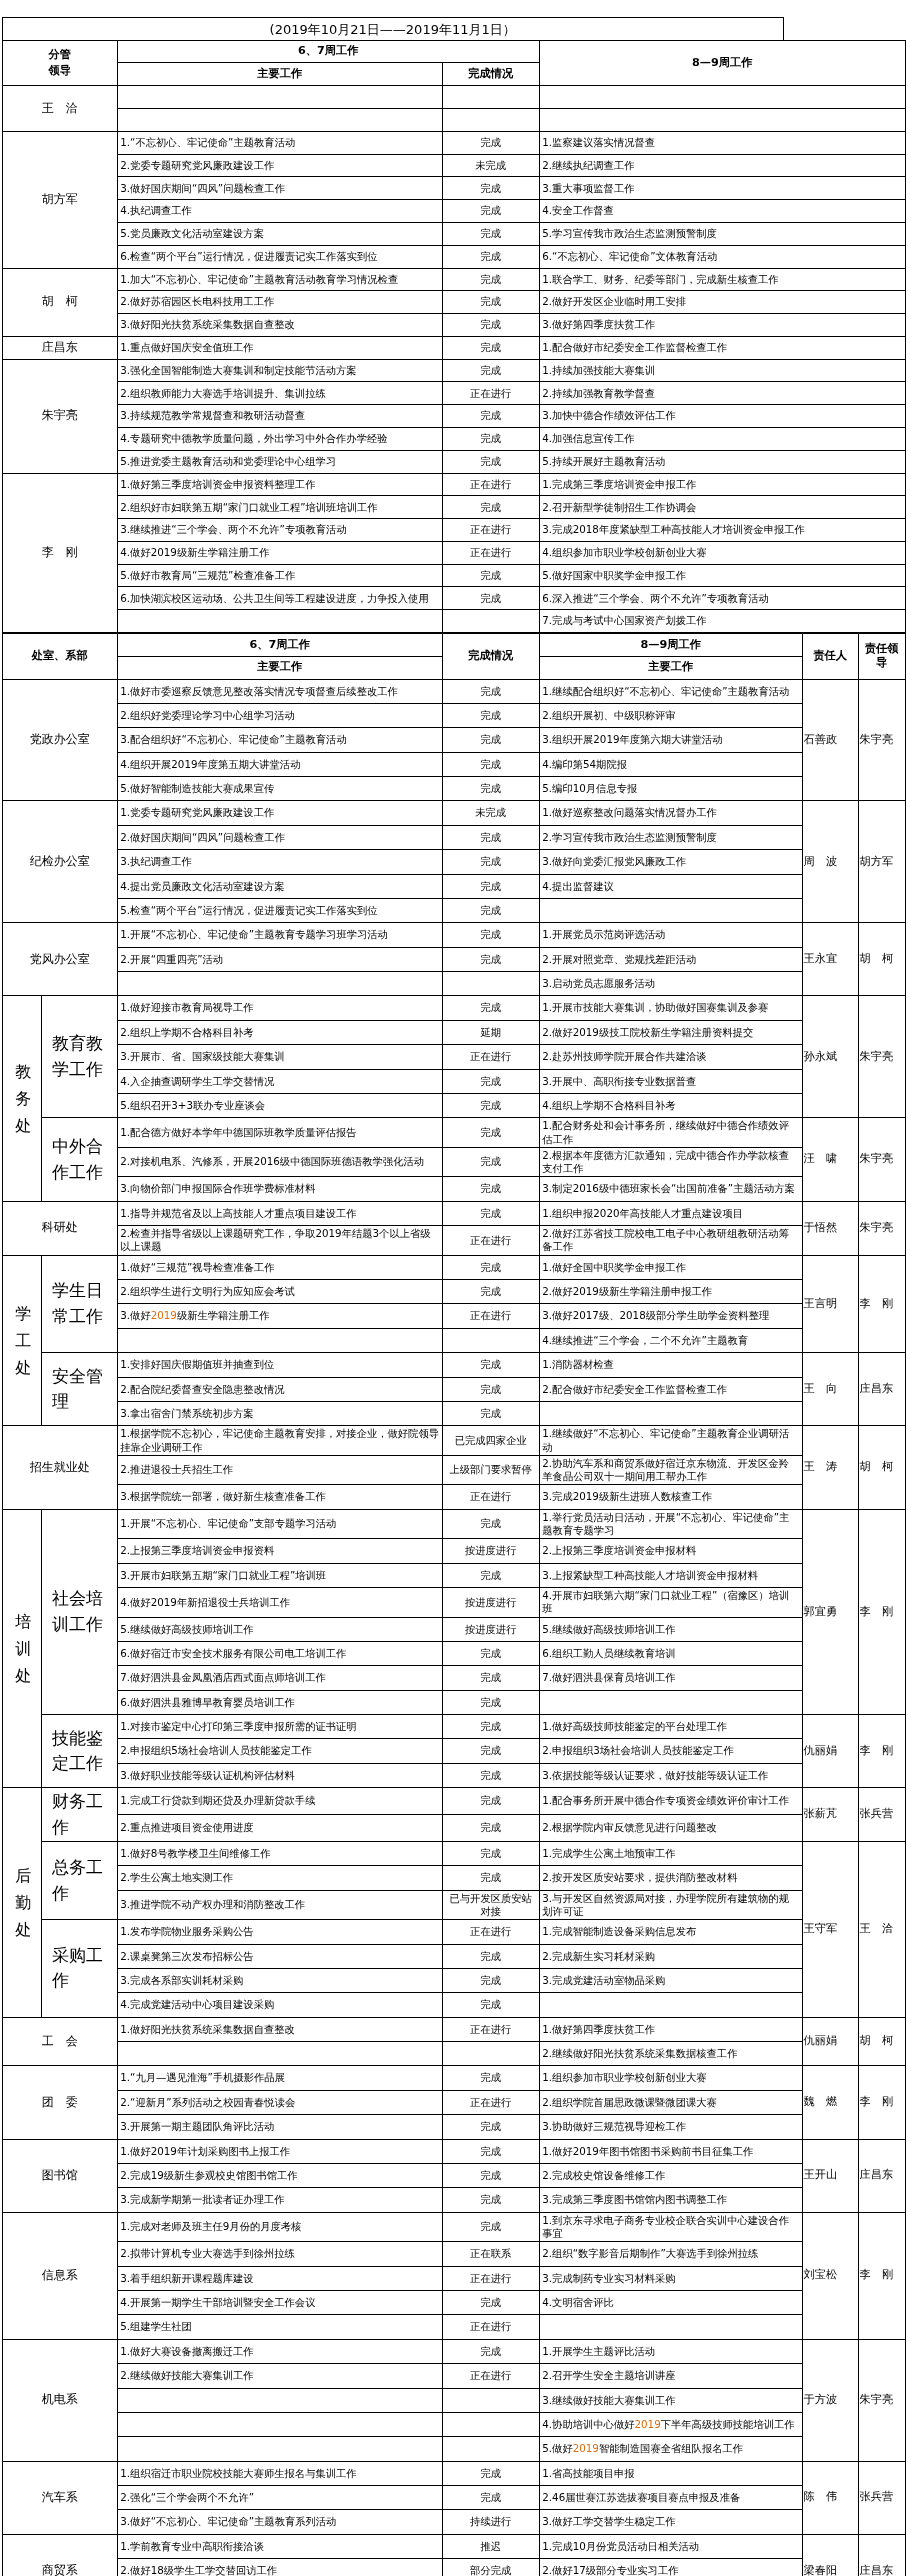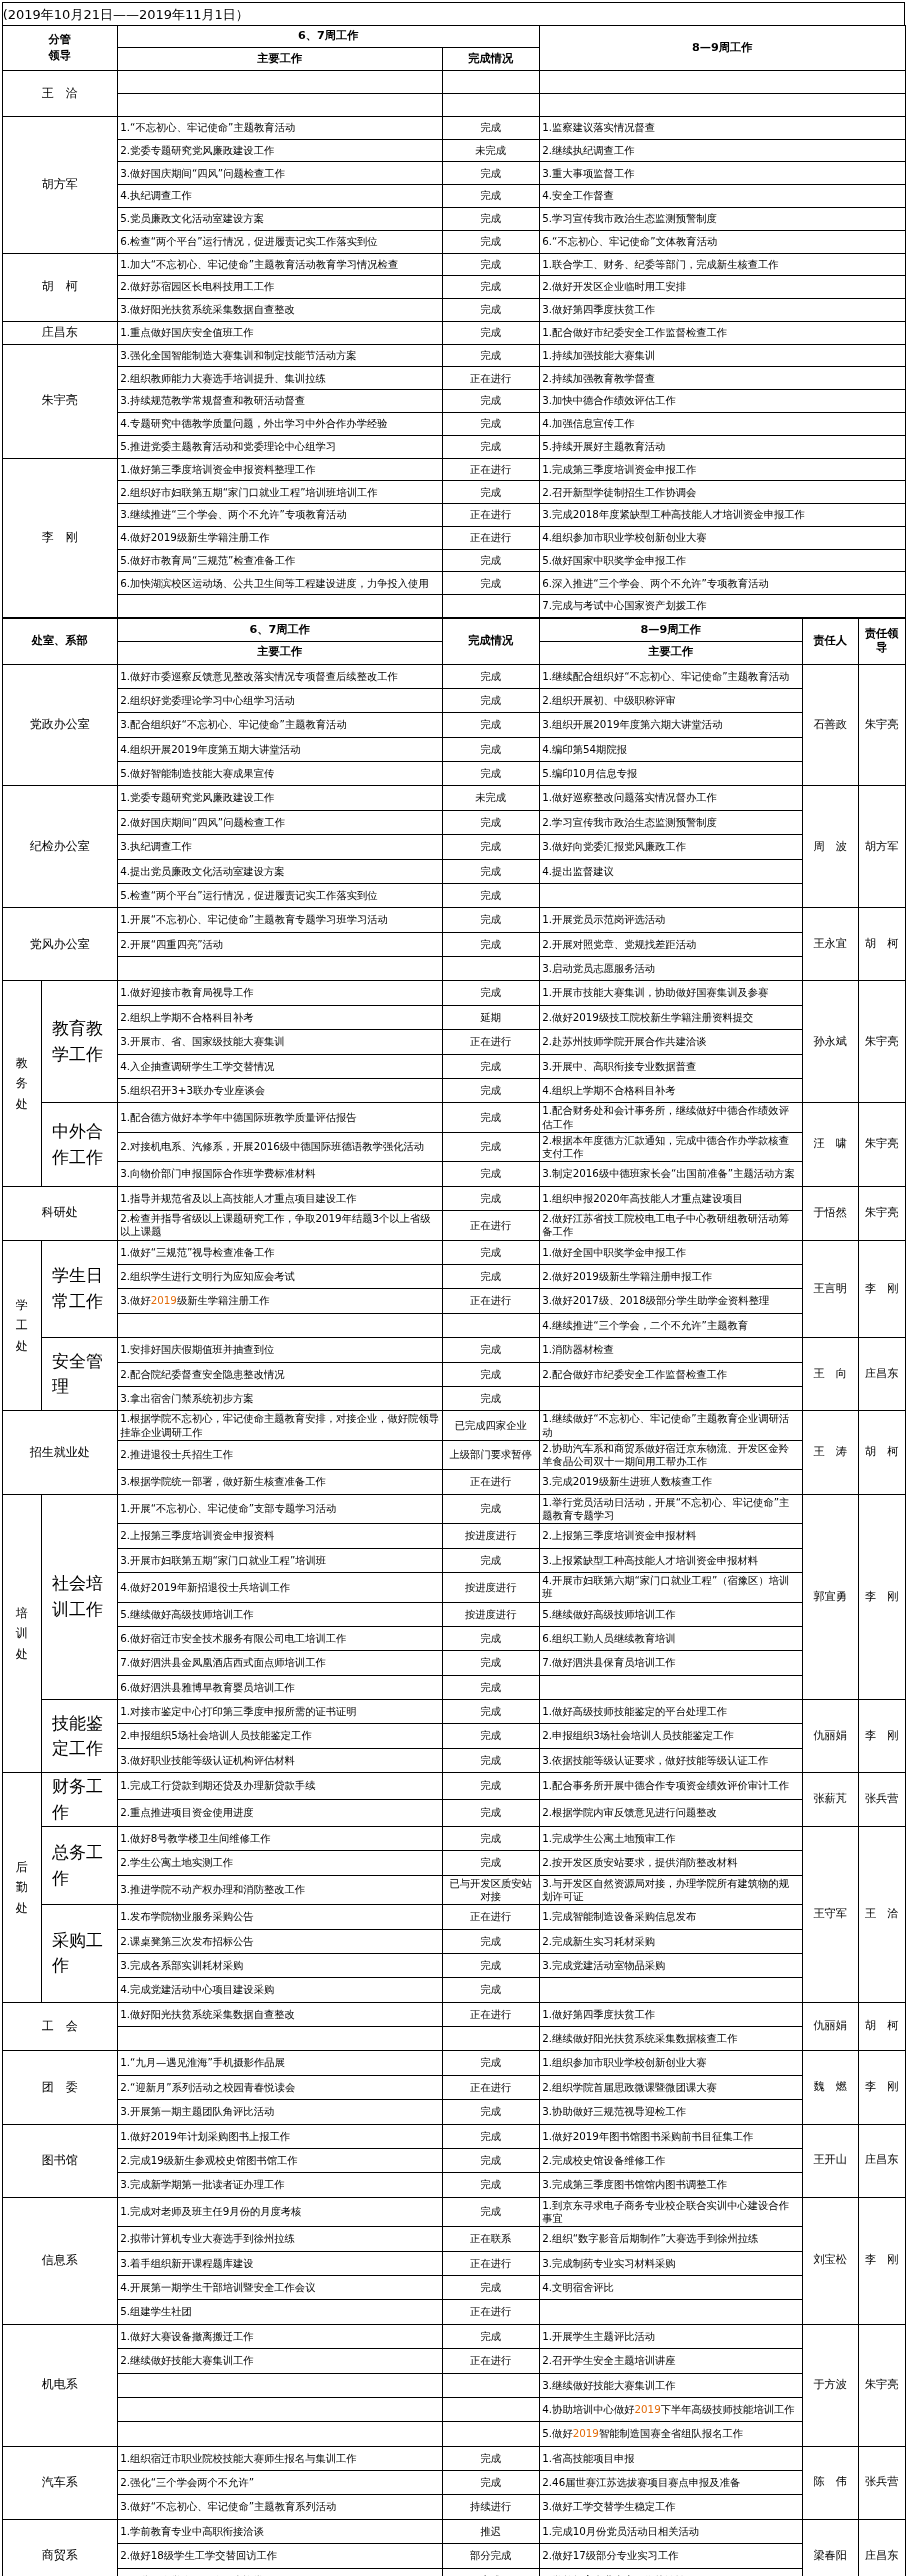--- a/index.html
+++ b/index.html
@@ -1,28 +1,28 @@
 <!DOCTYPE html>
 <html style="font-size:14px"><head>
 <meta charset="utf-8">
 <style>
   html,body{margin:0;padding:0;background:#fff;}
   body{width:908px;font-family:"DejaVu Sans",sans-serif;color:#000;}
   .sheet{padding:1.7px;}
-  .title{border:1.7px solid #000;border-bottom:none;height:23px;line-height:23px;text-align:left;font-size:13px;width:903px;box-sizing:border-box;}
+  .title{border:1.7px solid #000;border-bottom:none;height:23px;line-height:23px;text-align:center;font-size:13px;width:782px;box-sizing:border-box;margin-top:15px;}
   table{border-collapse:collapse;table-layout:fixed;width:903px;border:1.7px solid #000;}
   td,th{border:0.9px solid #000;padding:0.9px 2.6px;font-size:10.3px;line-height:1.3;vertical-align:middle;word-break:break-word;}
   thead th{font-weight:bold;font-size:11.2px;height:20px;text-align:center;padding:0.9px 1.7px;}
   td.work,td.plan{text-align:left;height:20px;}
   #t2 td.work,#t2 td.plan{height:21.6px;}
   td.status{text-align:center;height:20px;}
   td.label{text-align:center;font-size:12px;}
-  td.resp,td.lead{text-align:center;font-size:11.2px;padding:0.9px;}
+  td.resp,td.lead{text-align:left;font-size:11.2px;padding:0.9px;}
   tr.sec>td{border-top:1.7px solid #000;}
-  .vtext{width:13px;margin:0 auto;word-break:break-all;line-height:1.7;font-size:12px;white-space:normal;text-align:center;}
+  .vtext{width:13px;margin:0 auto;word-break:break-all;line-height:1.7;font-size:16px;white-space:normal;text-align:center;}
   .subtext{display:inline-block;width:3.2em;word-break:break-all;line-height:1.5;font-size:17px;text-align:left;}
   .narrow{display:inline-block;width:2.3em;word-break:break-all;line-height:1.4;}
   .hl{color:#e26b0a;}
 </style>
 </head>
 <body>
 
 <div class="sheet">
 
   <div class="title">(2019年10月21日——2019年11月1日）</div>

